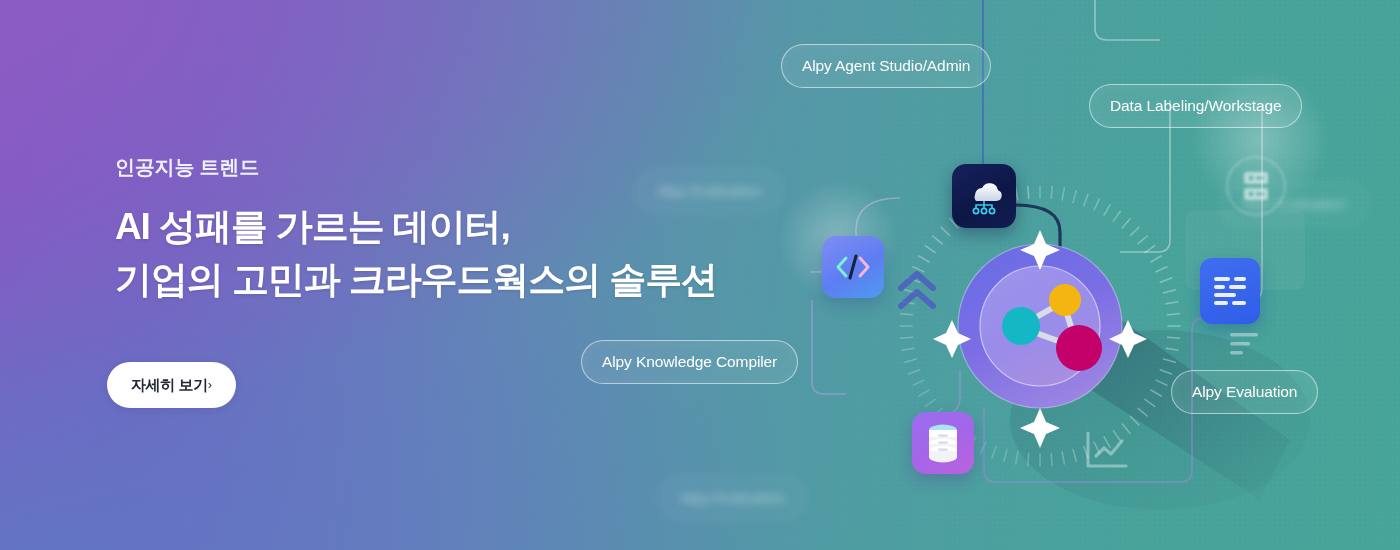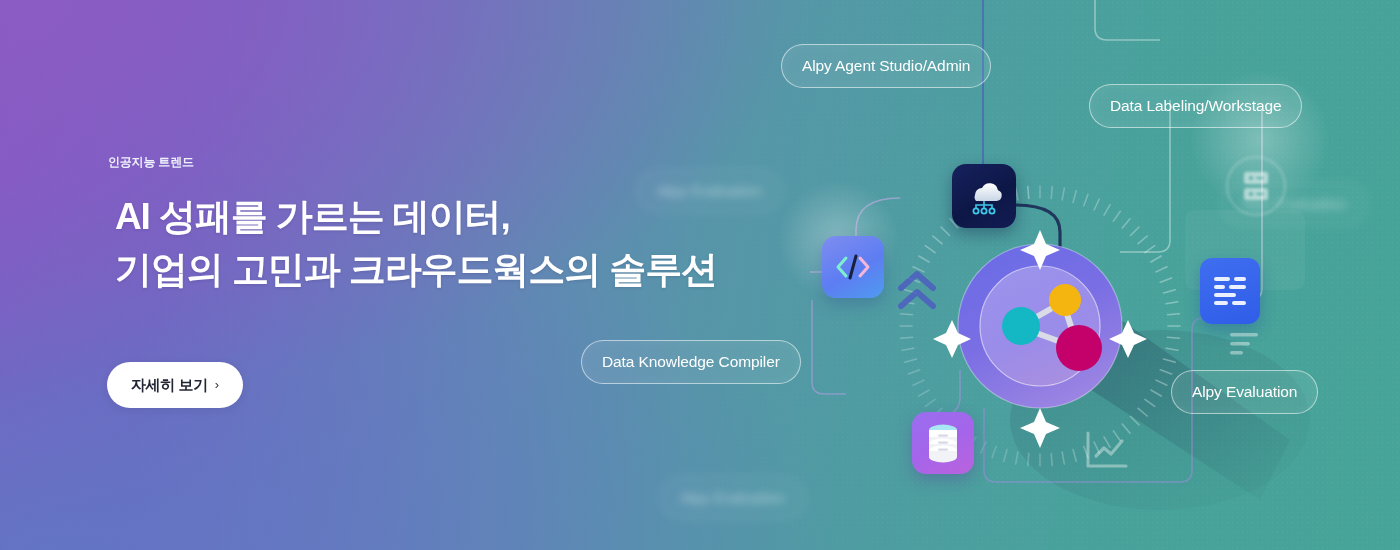--- a/index.html
+++ b/index.html
@@ -22,31 +22,31 @@
     background-image:radial-gradient(rgba(255,255,255,0.10) 0.8px, transparent 0.9px);
     background-size:5px 5px;
     -webkit-mask-image:linear-gradient(90deg,rgba(0,0,0,0) 44%,rgba(0,0,0,0.55) 66%,rgba(0,0,0,0.75) 100%);
             mask-image:linear-gradient(90deg,rgba(0,0,0,0) 44%,rgba(0,0,0,0.55) 66%,rgba(0,0,0,0.75) 100%);
     pointer-events:none;
   }
 
   
   .copy{position:absolute;left:107px;top:155px;width:640px;}
   .eyebrow{
-    font-size:12px;font-weight:700;color:#eef1fb;letter-spacing:-0.2px;
-    margin:0 0 22px 1px;line-height:1.2;
+    font-size:20px;font-weight:700;color:#eef1fb;letter-spacing:-0.2px;
+    margin:0 0 22px 8px;line-height:1.2;
   }
   .headline{
     margin:8px;font-size:37px;font-weight:700;color:#ffffff;
     line-height:1.42;letter-spacing:-1.1px;white-space:pre-line;
     text-shadow:0 1px 3px rgba(40,40,90,0.18);
   }
   .cta{
     position:absolute;left:107px;top:362px;
-    display:inline-flex;align-items:center;gap:7px;
+    display:inline-flex;align-items:center;gap:0;
     height:46px;padding:0 24px;border:none;border-radius:23px;
     background:#ffffff;color:#222634;
     font-family:inherit;font-size:15px;font-weight:700;letter-spacing:-0.4px;
     cursor:pointer;box-shadow:0 2px 8px rgba(30,30,70,0.10);
   }
   .cta .chev{font-size:13px;font-weight:400;color:#333;transform:translateY(-1px);}
 
   
   .stage{position:absolute;left:560px;top:0;width:840px;height:447px;}
   .stage svg.layer{position:absolute;left:0;top:0;width:840px;height:550px;overflow:visible;}
@@ -246,21 +246,21 @@
       </g>
     </svg>
 
     <div class="chip" style="left:221px;top:44px;">
       <span>Alpy Agent Studio/Admin</span>
     </div>
     <div class="chip" style="left:529px;top:84px;">
       <span>Data Labeling/Workstage</span>
     </div>
     <div class="chip" style="left:21px;top:340px;">
-      <span>Data Knowledge Compiler</span>
+      <span>Alpy Knowledge Compiler</span>
     </div>
     <div class="chip" style="left:611px;top:370px;">
       <span>Alpy Evaluation</span>
     </div>
 
     <div class="chip ghost" style="left:76px;top:169px;">
       <span>Alpy Evaluation</span>
     </div>
     <div class="chip ghost" style="left:660px;top:182px;">
       <span>Alpy Evaluation</span>

